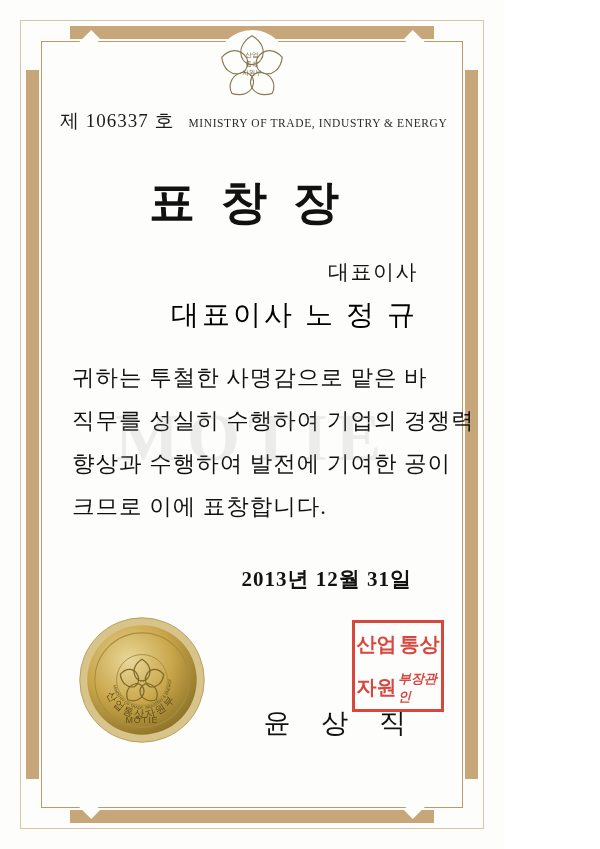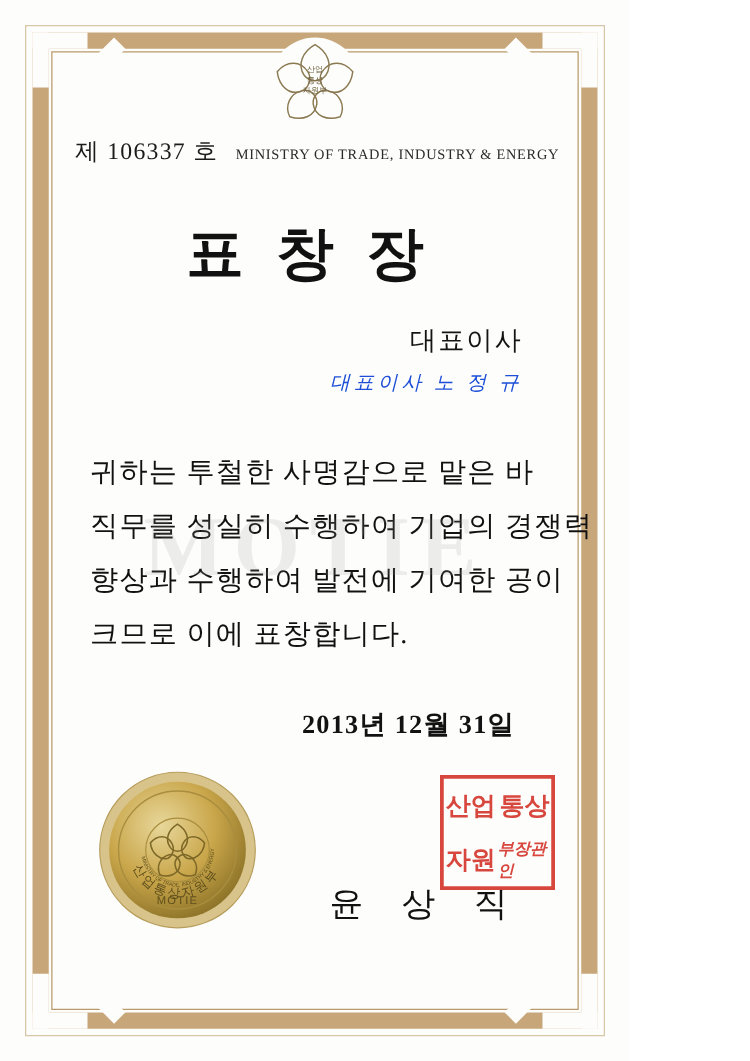--- a/index.html
+++ b/index.html
@@ -145,24 +145,23 @@
     top: 258px;
     text-align: right;
   }
   .recipient .org {
     font-size: 21px;
     letter-spacing: 1.5px;
     color: #141414;
     margin-bottom: 10px;
   }
   .recipient .person {
-    font-size: 16px;
+    font-size: 28px;
     letter-spacing: 3px;
-    color: #1d4ed8;
-    font-style: italic;
+    color: #000000;
   }
 
   
   .body-text {
     position: absolute;
     left: 72px;
     right: 66px;
     top: 356px;
     font-size: 22.5px;
     line-height: 43px;

